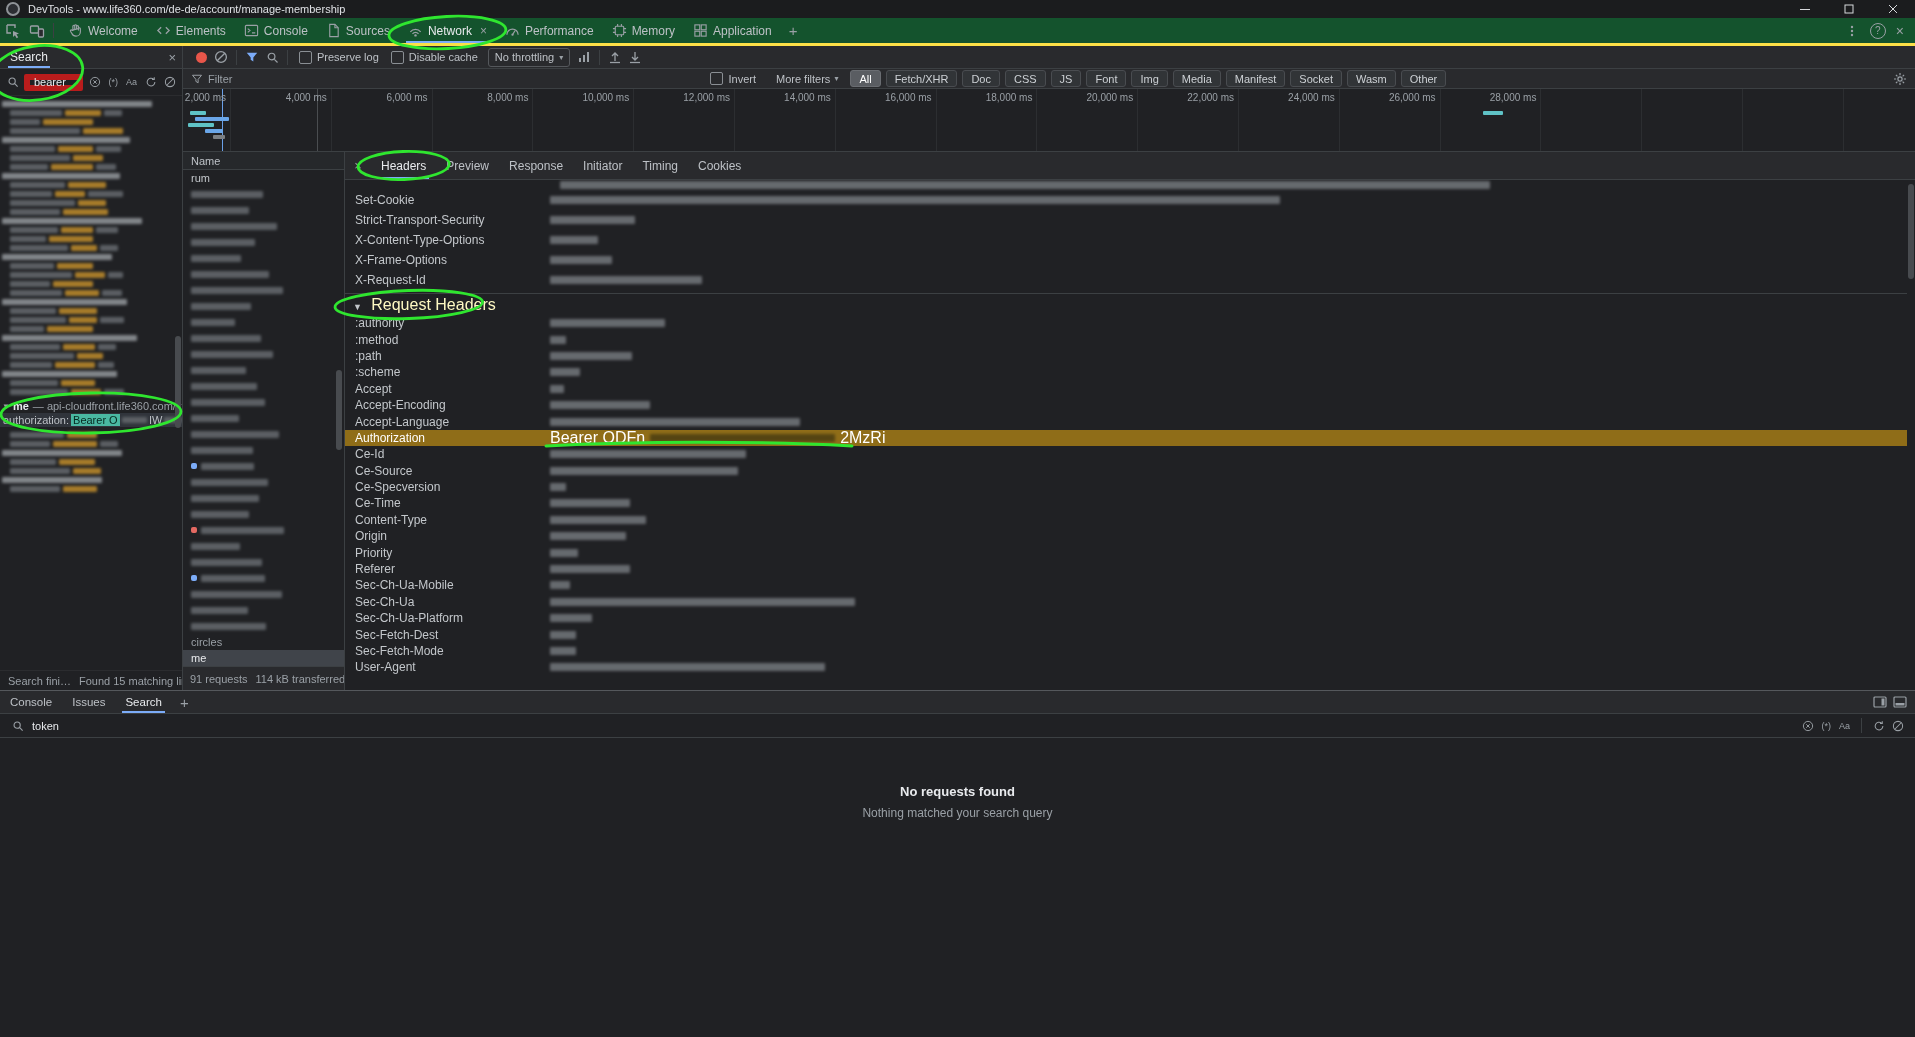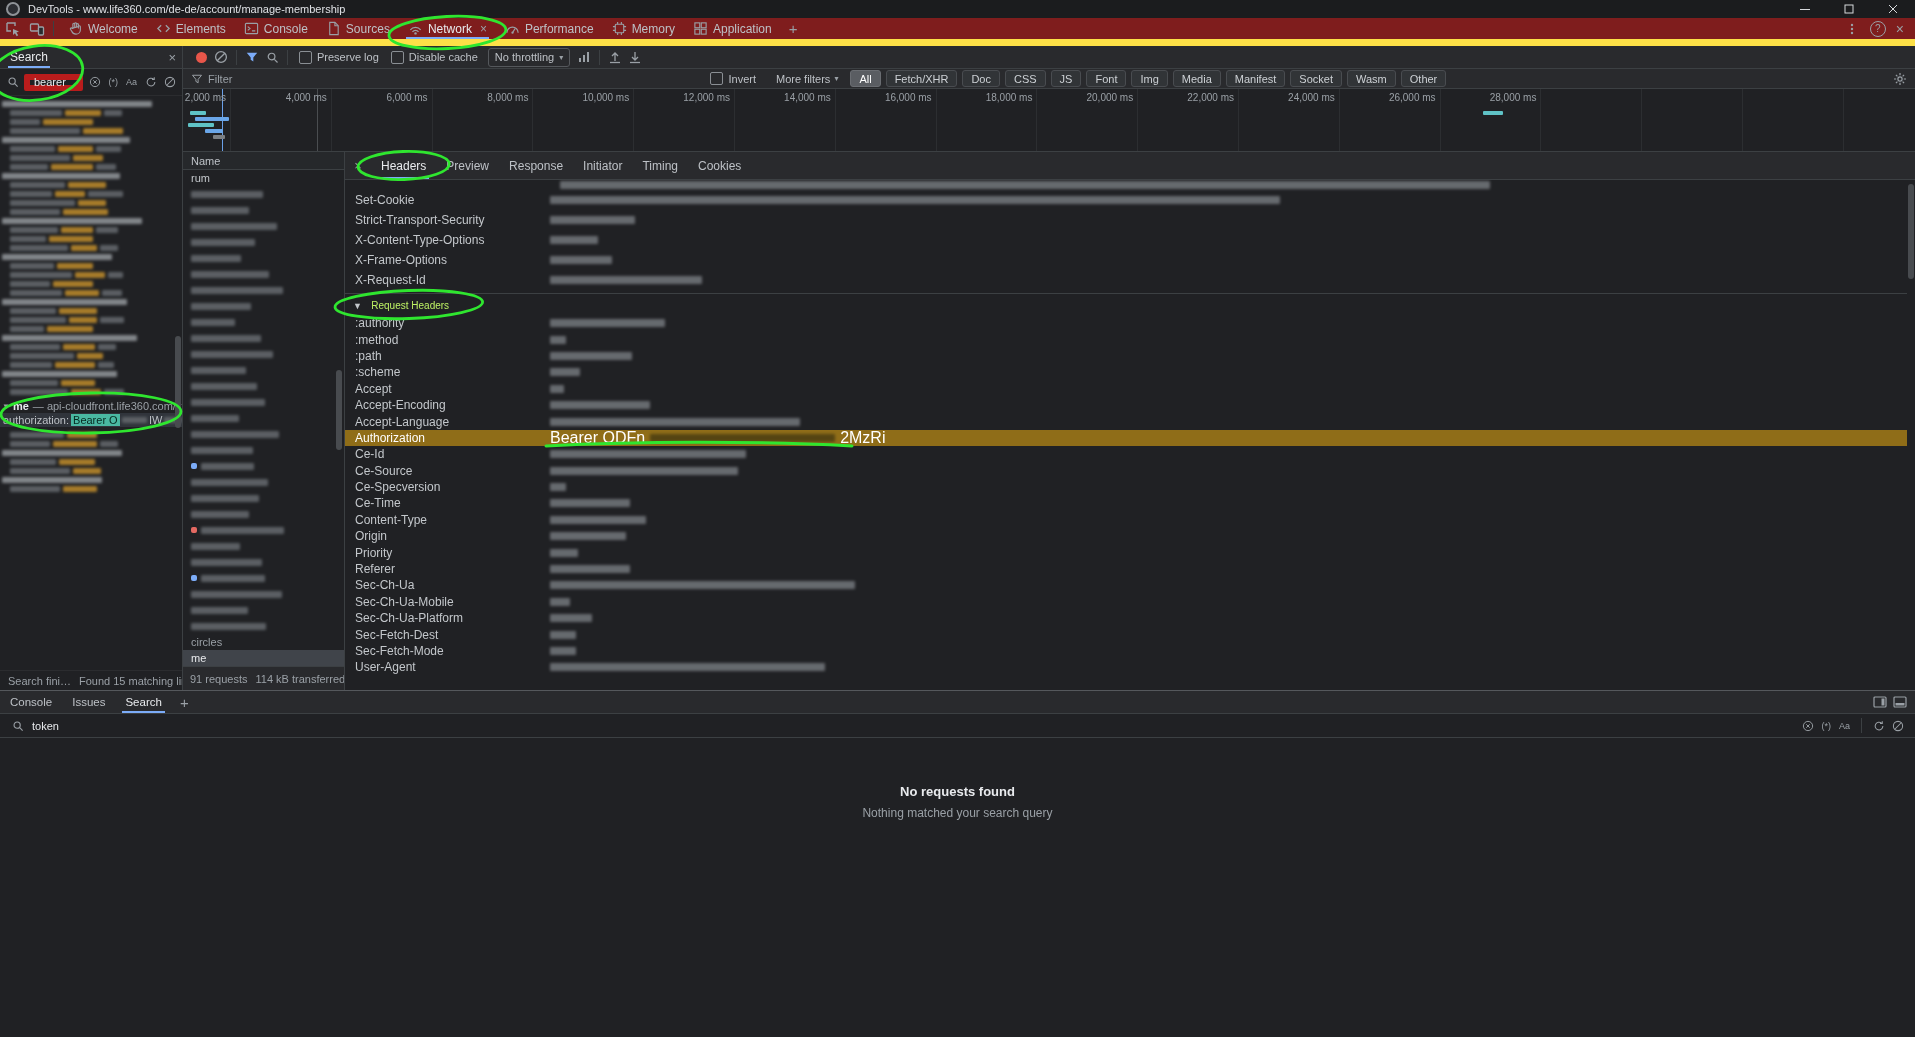--- a/index.html
+++ b/index.html
@@ -10,22 +10,22 @@
   .vdiv{width:1px;height:15px;background:#3c4043;margin:0 5px;flex:0 0 auto;}
 
   
   .titlebar{position:absolute;left:0;top:0;right:0;height:18px;background:#1b1c1e;display:flex;align-items:center;}
   .app-icon{width:10px;height:10px;border-radius:50%;border:2px solid #8f9398;background:#2c2e33;margin-left:6px;flex:0 0 auto;}
   .title-text{font-size:11px;color:#dfe1e5;margin-left:8px;white-space:nowrap;}
   .win-controls{position:absolute;right:0;top:0;height:18px;display:flex;}
   .win-btn{width:44px;height:18px;display:flex;align-items:center;justify-content:center;color:#d7d9dc;}
 
   
-  .main-toolbar{position:absolute;left:0;top:18px;right:0;height:28px;background:#7f1d1d;
-    border-bottom:7px solid #fde047;display:flex;align-items:center;box-sizing:border-box;}
+  .main-toolbar{position:absolute;left:0;top:18px;right:0;height:28px;background:#14532d;
+    border-bottom:3px solid #fde047;display:flex;align-items:center;box-sizing:border-box;}
   .tb-icon{width:22px;height:22px;display:flex;align-items:center;justify-content:center;color:#9aa0a6;margin-left:2px;}
   .tabs{display:flex;height:100%;align-items:stretch;}
   .tab{display:flex;align-items:center;gap:5px;padding:0 9px;color:#bdc1c6;position:relative;cursor:default;}
   .tab .tlabel{font-size:12px;}
   .tab.active{color:#e8eaed;}
   .tab.active::after{content:"";position:absolute;left:7px;right:7px;bottom:0;height:2px;background:#7cacf8;}
   .tclose{color:#9aa0a6;font-size:12px;margin-left:3px;}
   .plus-btn{color:#9aa0a6;font-size:15px;padding:0 8px;display:flex;align-items:center;}
   .toolbar-right{margin-left:auto;display:flex;align-items:center;gap:2px;padding-right:6px;}
   .help-ring{width:14px;height:14px;border:1px solid #9aa0a6;border-radius:50%;font-size:10px;color:#9aa0a6;
@@ -125,21 +125,21 @@
   .cut-row{height:10px;display:flex;align-items:center;padding-left:215px;box-sizing:border-box;}
   .h-row{display:flex;align-items:center;box-sizing:border-box;}
   .h20{height:20px;}
   .h16{height:16.4px;}
   .h-name{width:205px;padding-left:10px;font-size:12px;color:#c3c7cb;box-sizing:border-box;flex:0 0 auto;white-space:nowrap;}
   .auth-row .h-name{color:#fff;}
   .h-val{display:flex;align-items:center;gap:5px;}
   .auth-val{font-size:16px;color:#fff;}
   .section-row{height:22px;display:flex;align-items:center;padding-left:8px;border-top:1px solid #3c4043;margin-top:3px;box-sizing:border-box;}
   .sec-tri{color:#c3c7cb;font-size:9px;margin-right:6px;}
-  .sec-title{font-size:10px;color:#bef264;}
+  .sec-title{font-size:16px;color:#fef9c3;}
   .dt-scroll{position:absolute;right:1px;top:32px;width:6px;height:95px;background:#484b4f;border-radius:3px;}
 
   
   .drawer{position:absolute;left:0;top:690px;right:0;height:347px;background:#202124;border-top:1px solid #55585c;box-sizing:border-box;}
   .dr-tabs{height:23px;background:#292a2d;border-bottom:1px solid #3c4043;display:flex;align-items:stretch;box-sizing:border-box;}
   .dr-tabs .dtab{font-size:11.5px;}
   .dr-right{margin-left:auto;display:flex;align-items:center;gap:6px;padding-right:8px;}
   .dr-search{height:24px;border-bottom:1px solid #3c4043;display:flex;align-items:center;gap:7px;padding:0 10px;box-sizing:border-box;}
   .dr-query{font-size:11px;color:#e8eaed;}
   .dr-icons{margin-left:auto;display:flex;align-items:center;gap:4px;}
@@ -896,29 +896,29 @@
               <span class="rb rb-v" style="width: 28px;"></span>
             </span>
           </div>
           <div class="h-row h16">
             <span class="h-name">Referer</span>
             <span class="h-val">
               <span class="rb rb-v" style="width: 80px;"></span>
             </span>
           </div>
           <div class="h-row h16">
+            <span class="h-name">Sec-Ch-Ua-Mobile</span>
+            <span class="h-val">
+              <span class="rb rb-v" style="width: 20px;"></span>
+            </span>
+          </div>
+          <div class="h-row h16">
             <span class="h-name">Sec-Ch-Ua</span>
             <span class="h-val">
               <span class="rb rb-v" style="width: 305px;"></span>
-            </span>
-          </div>
-          <div class="h-row h16">
-            <span class="h-name">Sec-Ch-Ua-Mobile</span>
-            <span class="h-val">
-              <span class="rb rb-v" style="width: 20px;"></span>
             </span>
           </div>
           <div class="h-row h16">
             <span class="h-name">Sec-Ch-Ua-Platform</span>
             <span class="h-val">
               <span class="rb rb-v" style="width: 42px;"></span>
             </span>
           </div>
           <div class="h-row h16">
             <span class="h-name">Sec-Fetch-Dest</span>

